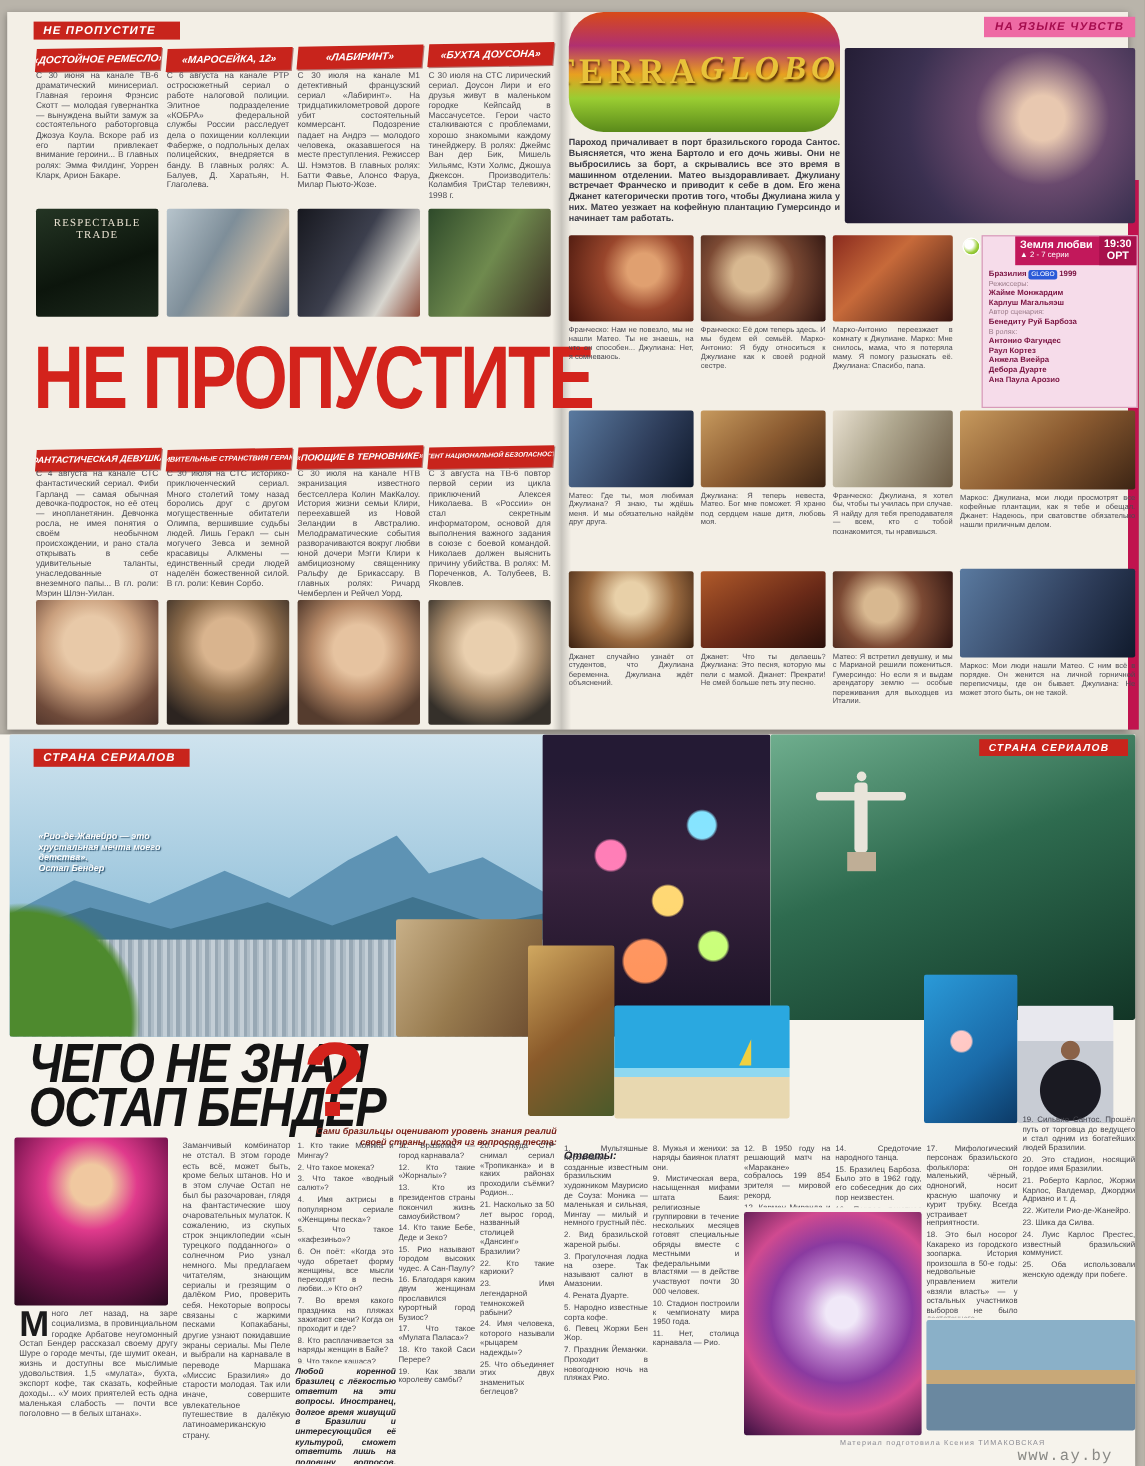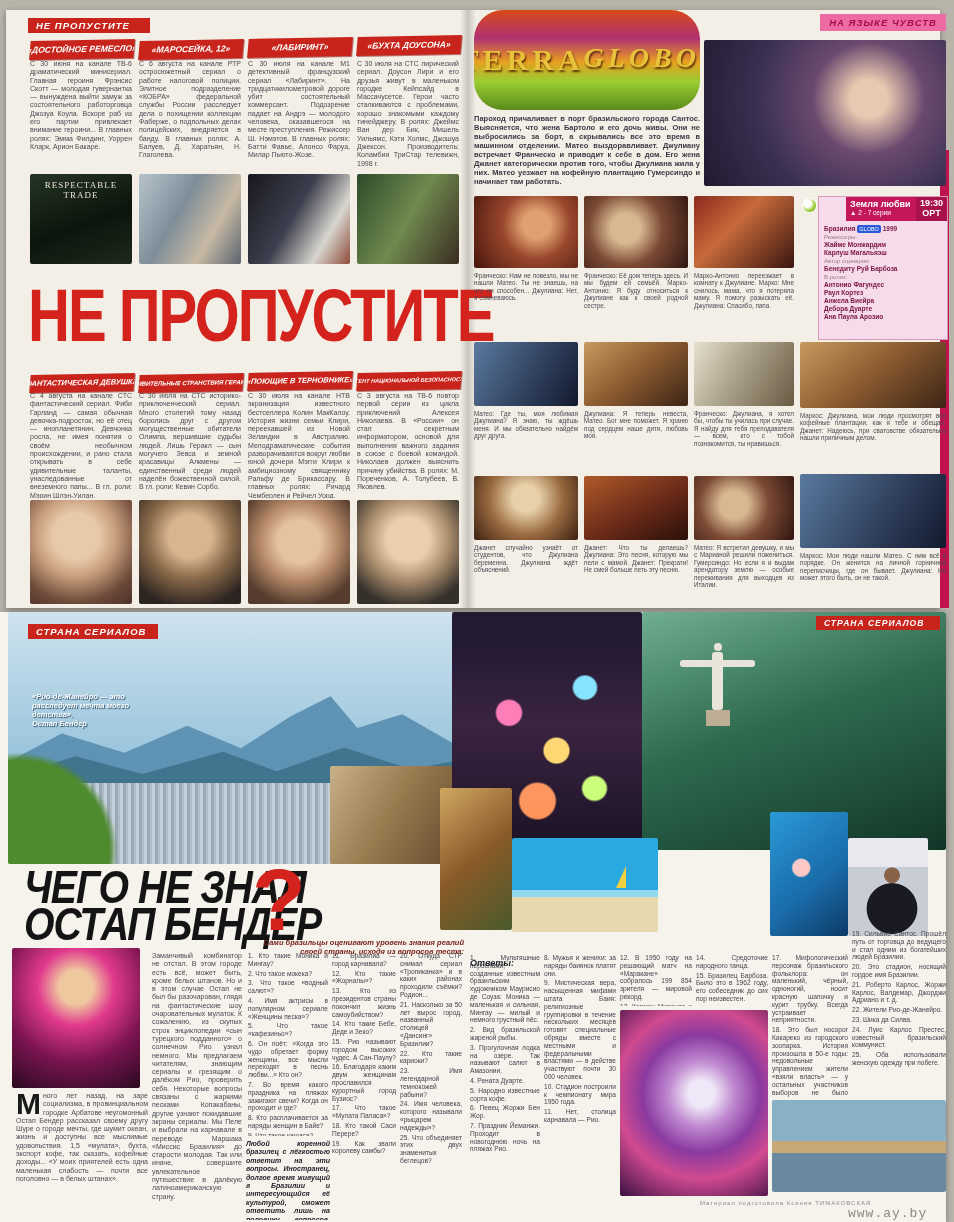--- a/index.html
+++ b/index.html
@@ -226,21 +226,21 @@
   <div class="abs page" style="left:0px;top:612px;width:946px;height:610px;background:#f6f3ec;"></div>
 
   <div class="abs ph rio" style="left:8px;top:612px;width:448px;height:252px;">
     <div class="mtn1"></div>
     <div class="mtn2"></div>
     <div class="city"></div>
     <div class="green"></div>
   </div>
   <div class="abs banner" style="left:28px;top:624px;width:122px;height:15px;">СТРАНА СЕРИАЛОВ</div>
   <div class="abs quote" style="left:32px;top:692px;width:112px;">
-    <span>«Рио-де-Жанейро — это расследует мечта моего детства».</span><br>
+    <span>«Рио-де-Жанейро — это хрустальная мечта моего детства».</span><br>
     <span>Остап Бендер</span>
   </div>
 
   <div class="abs ph ph-carnival" style="left:452px;top:612px;width:190px;height:252px;"></div>
   <div class="abs ph christ" style="left:642px;top:612px;width:304px;height:238px;">
     <div class="statue-arms"></div>
     <div class="statue-body"></div>
     <div class="statue-head"></div>
     <div class="statue-base"></div>
   </div>

